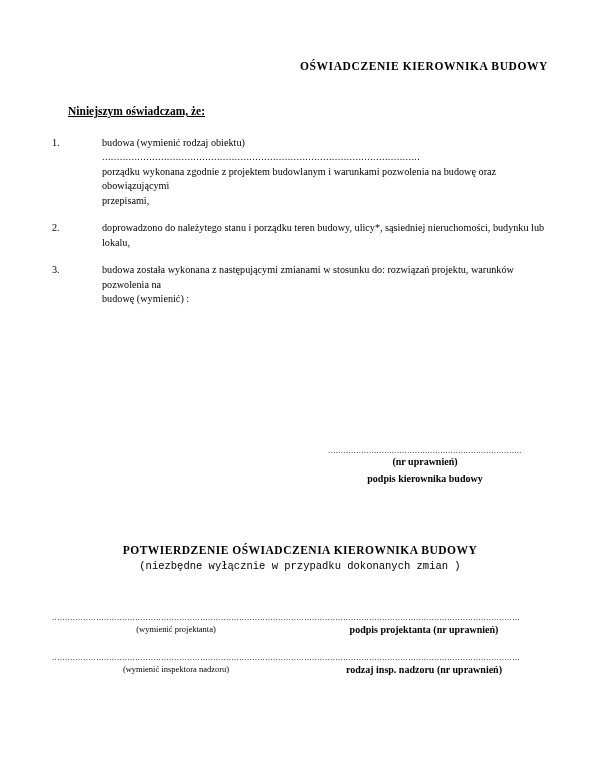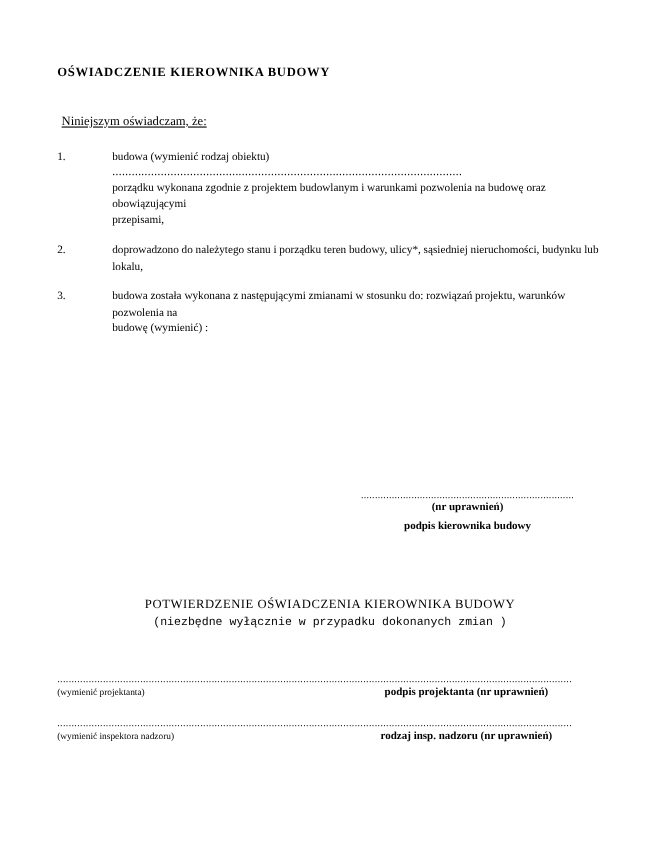--- a/index.html
+++ b/index.html
@@ -16,32 +16,32 @@
     overflow: hidden;
   }
   .page {
     position: relative;
     width: 600px;
     height: 776px;
     box-sizing: border-box;
     padding: 0 52px;
   }
   .doc-title {
-    text-align: left;
+    text-align: right;
     font-weight: bold;
     font-size: 11.5px;
     letter-spacing: 0.6px;
     margin-top: 60px;
   }
   .declare-head {
-    font-weight: normal;
+    font-weight: bold;
     font-size: 11.5px;
     text-decoration: underline;
     margin-top: 33px;
-    margin-left: 4px;
+    margin-left: 16px;
   }
   .items {
     margin-top: 19px;
   }
   .item {
     font-size: 10.2px;
     line-height: 1.42;
     margin-bottom: 13px;
     display: flex;
   }
@@ -78,21 +78,21 @@
     font-weight: bold;
     line-height: 1.3;
     margin-top: 4px;
   }
   .confirm-title {
     position: absolute;
     left: 0;
     right: 0;
     top: 484px;
     text-align: center;
-    font-weight: normal;
+    font-weight: bold;
     font-size: 11.5px;
     letter-spacing: 0.5px;
   }
   .confirm-sub {
     position: absolute;
     left: 0;
     right: 0;
     top: 500px;
     text-align: center;
     font-size: 10.5px;
@@ -113,20 +113,21 @@
     overflow: hidden;
     white-space: nowrap;
     height: 11px;
   }
   .conf-labels {
     display: flex;
     margin-top: 1px;
   }
   .conf-left {
     width: 50%;
+    text-align: center;
     font-size: 8.5px;
   }
   .conf-right {
     width: 50%;
     text-align: center;
     font-size: 10px;
     font-weight: bold;
   }
 </style>
 </head>

